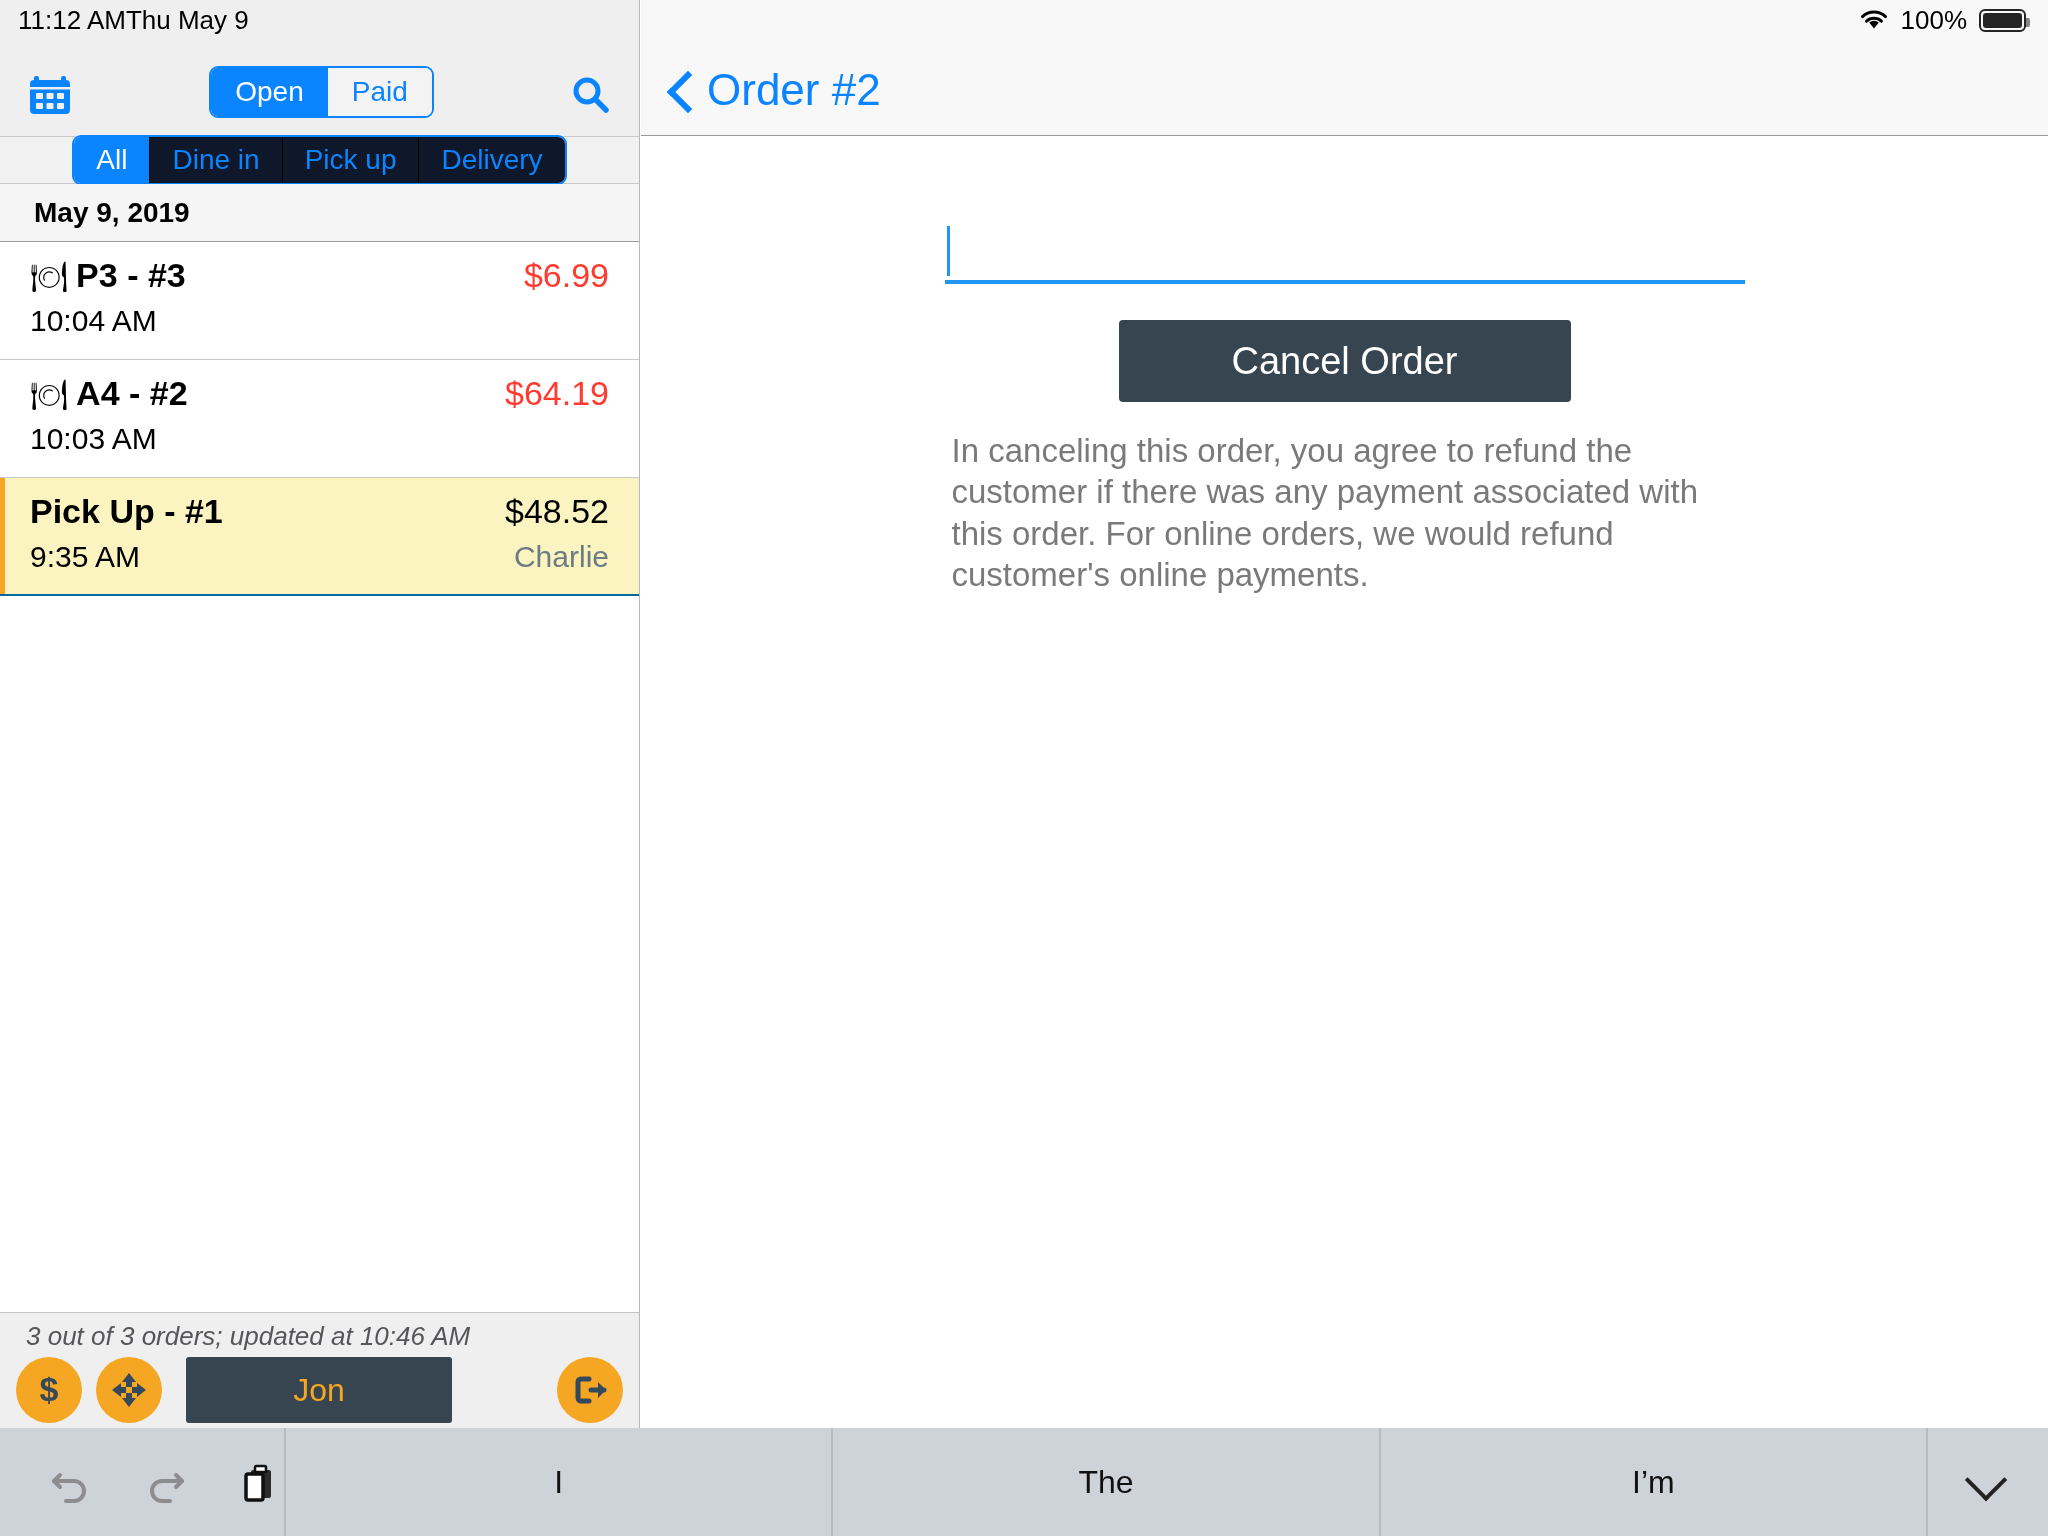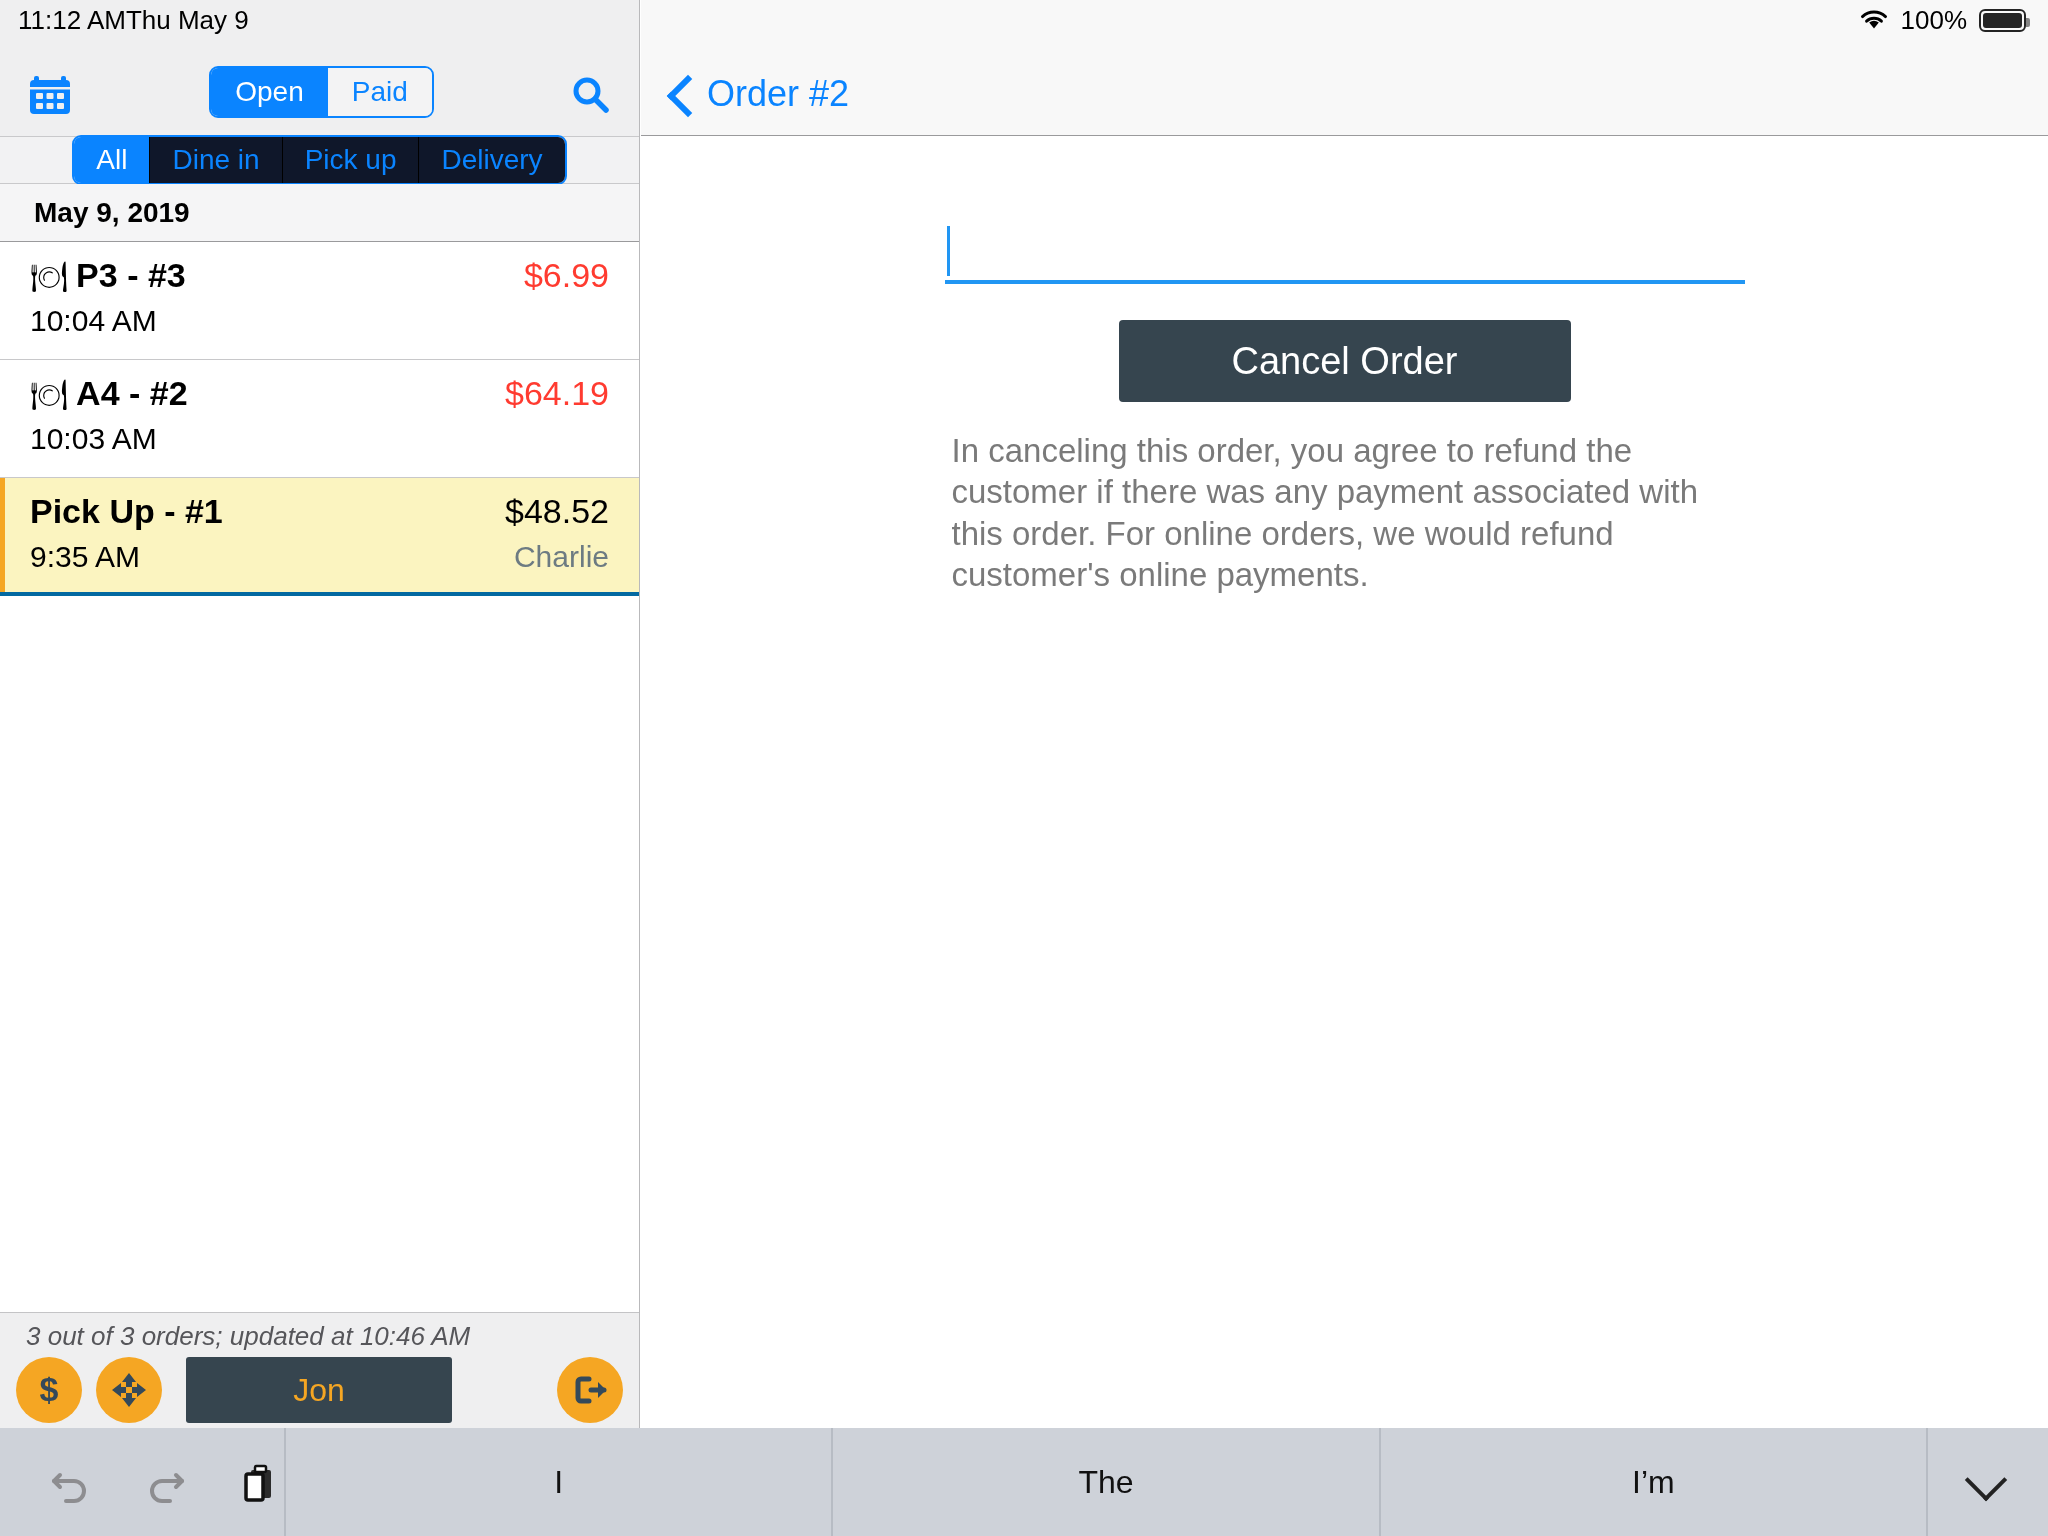--- a/index.html
+++ b/index.html
@@ -112,21 +112,21 @@
 
   .orders { flex: 1 1 auto; overflow: hidden; background: #fff; }
   .order-row {
     position: relative;
     height: 118px;
     padding: 14px 30px 0 30px;
     border-bottom: 1px solid #c8c8ca;
     background: #fff;
     cursor: pointer;
   }
-  .order-row.sel { background: #fbf4c0; border-bottom: 4px solid #0369a1; text-align: center; }
+  .order-row.sel { background: #fbf4c0; border-bottom: 2px solid #0369a1; text-align: center; }
   .order-row.sel::before {
     content:""; position:absolute; left:0; top:0; bottom:0; width:5px;
     background:#f5a623;
   }
   .or-line1 { display: flex; align-items: baseline; }
   .or-line2 { display: flex; align-items: baseline; margin-top: 9px; }
   .or-title { font-size: 34px; color: #000; font-weight: bold; }
   .or-emoji { font-size: 30px; margin-right: 8px; }
   .or-price { margin-left: auto; font-size: 34px; color: #ff3b30; }
   .order-row.sel .or-price { color: #000; }
@@ -181,21 +181,21 @@
     display: flex; align-items: center; gap: 14px;
     color: #0a84ff; cursor: pointer;
   }
   .chev-left { width: 22px; height: 38px; position: relative; }
   .chev-left::before {
     content:""; position:absolute; left:2px; top:6px;
     width: 24px; height: 24px;
     border-left: 6px solid #0a84ff; border-bottom: 6px solid #0a84ff;
     transform: rotate(45deg);
   }
-  .back-label { font-size: 36px; color: #0a84ff; }
+  .back-label { font-size: 44px; color: #0a84ff; }
 
   .cancel-pane {
     padding-top: 86px;
     display: flex; flex-direction: column; align-items: center;
   }
   .reason-field {
     width: 800px; height: 62px;
     border-bottom: 4px solid #2196f3;
     position: relative;
   }

